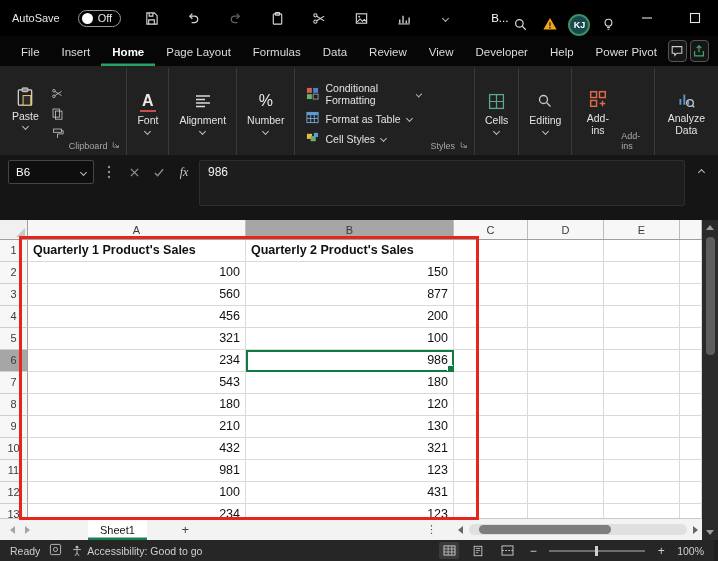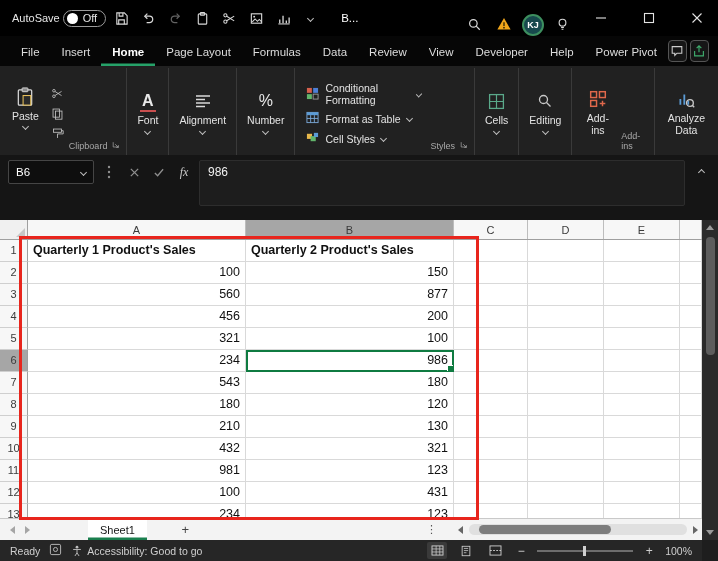--- a/index.html
+++ b/index.html
@@ -2,21 +2,21 @@
 <html><head>
 <meta charset="utf-8">
 <style>
 *{box-sizing:border-box;margin:0;padding:0}
 html,body{width:718px;height:561px}
 body{font-family:"Liberation Sans","DejaVu Sans",sans-serif;background:#000;overflow:hidden}
 .app{position:relative;width:718px;height:561px;background:#1e1e1e;overflow:hidden}
 
 
 .titlebar{position:absolute;top:0;left:0;right:0;height:36px;background:#000;display:flex;align-items:center;color:#e6e6e6;font-size:11px}
-.tb-left{display:flex;align-items:center;gap:3px;padding-left:12px}
+.tb-left{display:flex;align-items:center;gap:18px;padding-left:12px}
 .toggle{display:flex;align-items:center;gap:5px;border:1px solid #9a9a9a;border-radius:10px;padding:1px 8px 1px 3px;height:17px;cursor:pointer}
 .knob{width:11px;height:11px;border-radius:50%;background:#fff}
 .tbicon{width:24px;height:24px;display:flex;align-items:center;justify-content:center;border-radius:4px}
 .tbicon.dim{opacity:.45}
 .wb-name{margin-left:16px;color:#fff;font-size:11.5px}
 .tb-right{margin-left:auto;display:flex;align-items:flex-end;height:100%;gap:6px}
 .avatar{width:22px;height:22px;border-radius:50%;background:#17494d;border:2px solid #3d8f5f;color:#fff;font-size:9px;display:flex;align-items:center;justify-content:center;font-weight:bold}
 .winbtn{width:42px;height:36px;display:flex;align-items:center;justify-content:center}
 .chev{width:5px;height:5px;border-right:1.4px solid #bdbdbd;border-bottom:1.4px solid #bdbdbd;transform:rotate(45deg);display:inline-block}
 .chev.up{transform:rotate(225deg)}
@@ -90,21 +90,21 @@
 .tabbar{position:absolute;top:518px;left:0;width:702px;height:22px;background:#f3f3f3;display:flex;align-items:center;border-top:1px solid #c9c9c9}
 .navarrows{display:flex;gap:10px;padding:0 10px;opacity:.55}
 .sheettab{padding:0 12px;height:100%;display:flex;align-items:center;font-size:11px;color:#161616;font-weight:normal;box-shadow:inset 0 -2.5px 0 #1a7f4e;margin-left:48px;background:#fff}
 .addsheet{width:17px;height:17px;border-radius:50%;color:#444;font-size:13px;display:flex;align-items:center;justify-content:center;margin-left:30px;line-height:1}
 .hzone{margin-left:auto;display:flex;align-items:center;gap:6px;padding-right:4px}
 .hdots{color:#555;font-size:11px;letter-spacing:1px;padding-right:14px}
 .htrack{width:218px;height:11px;background:#e0e0e0;border-radius:6px;position:relative}
 .hthumb{position:absolute;left:10px;top:1px;width:132px;height:9px;background:#7d7d7d;border-radius:5px}
 
 
-.statusbar{position:absolute;top:540px;left:0;right:16px;height:21px;background:#262626;color:#cfcfcf;font-size:10.5px;display:flex;align-items:center;gap:9px;padding:0 10px}
+.statusbar{position:absolute;top:540px;left:0;right:4px;height:21px;background:#262626;color:#cfcfcf;font-size:10.5px;display:flex;align-items:center;gap:9px;padding:0 10px}
 .sb-spacer{flex:1}
 .viewbtn{width:20px;height:17px;display:flex;align-items:center;justify-content:center;border-radius:2px}
 .viewbtn.sel{background:#3a3a3a}
 .ztrack{width:96px;height:2px;background:#6d6d6d;position:relative}
 .zknob{position:absolute;left:46px;top:-4px;width:3px;height:10px;background:#d0d0d0}
 .zbtn{width:14px;text-align:center;color:#cfcfcf;font-size:12px}
 .sb-acc{display:flex;align-items:center;gap:4px}
 </style>
 </head>
 <body>

